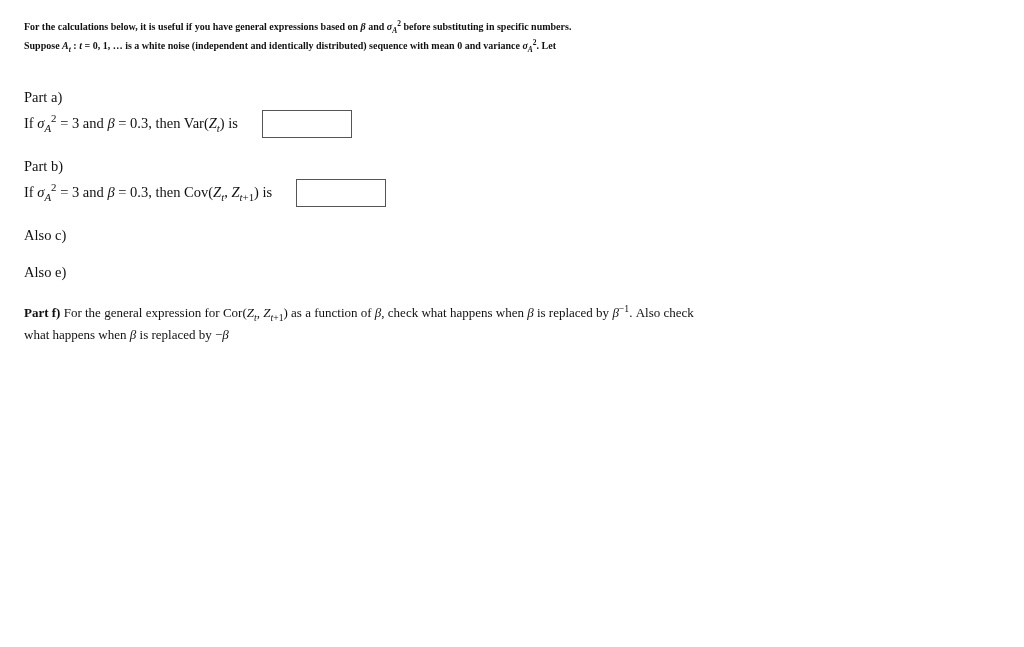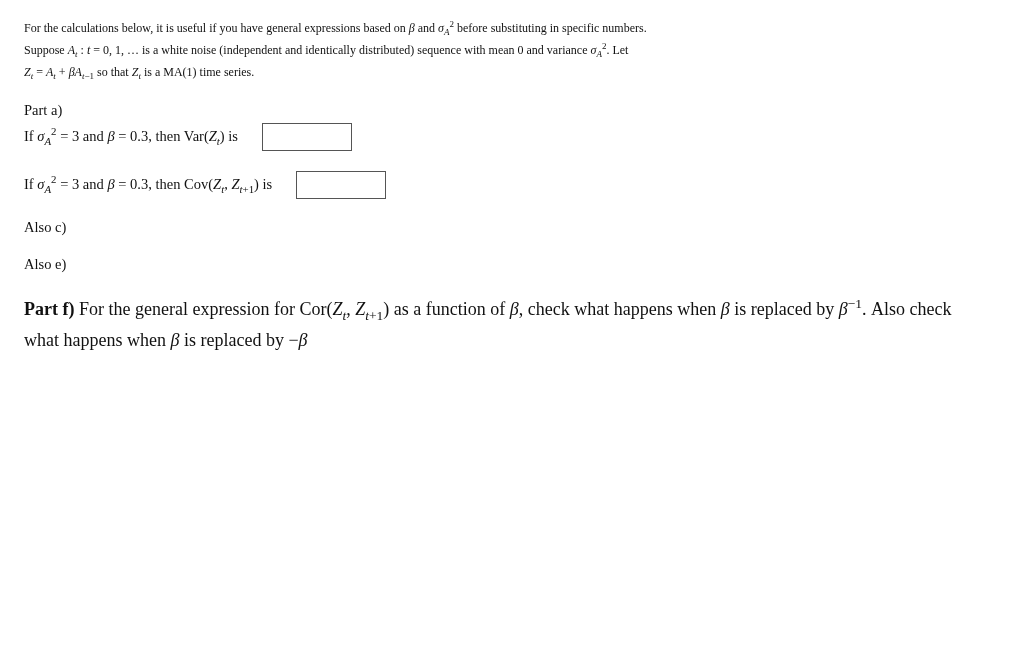--- a/index.html
+++ b/index.html
@@ -20,22 +20,23 @@
     .main-container {
       background-color: #ffffff;
       margin: 0 auto;
       padding: 18px 24px 24px 24px;
       width: 1024px;
       min-height: 647px;
     }
 
     .intro-text {
       line-height: 1.55;
-      margin-bottom: 18px;
-      font-size: 12px;
+      margin-bottom: 33px;
+      font-size: 10px;
+      font-weight: bold;
     }
 
     .part-block {
       margin-bottom: 20px;
     }
 
     .part-label {
       font-weight: normal;
       font-size: 14.5px;
       margin-bottom: 4px;
@@ -70,56 +71,54 @@
 
     sup {
       font-size: 0.75em;
     }
 
     sub {
       font-size: 0.75em;
     }
 
     .part-f-text {
-      font-size: 18px;
+      font-size: 13px;
       line-height: 1.6;
     }
 
     .part-f-label {
       font-weight: bold;
     }
   </style>
 </head>
 <body>
 
 <div class="main-container">
 
   <div class="intro-text">
     <div>
       For the calculations below, it is useful if you have general expressions based on <em>β</em> and <em>σ</em><sub><em>A</em></sub><sup>2</sup> before substituting in specific numbers.
     </div>
     <div>
       Suppose <em>A</em><sub><em>t</em></sub> : <em>t</em> = 0, 1, … is a white noise (independent and identically distributed) sequence with mean 0 and variance <em>σ</em><sub><em>A</em></sub><sup>2</sup>. Let
     </div>
-    <div>
-      <em>Z</em><sub><em>t</em></sub> = <em>A</em><sub><em>t</em></sub> + <em>βA</em><sub><em>t</em>−1</sub> so that <em>Z</em><sub><em>t</em></sub> is a MA(1) time series.
-    </div>
   </div>
 
   <div class="part-block">
     <div class="part-label">Part a)</div>
     <div class="part-row">
       <span>
         If <em>σ</em><sub><em>A</em></sub><sup>2</sup> = 3 and <em>β</em> = 0.3, then Var(<em>Z</em><sub><em>t</em></sub>) is
       </span>
       <input class="answer-box" type="text" style="">
     </div>
   </div>
 
   <div class="part-block">
+    <div class="part-label">Part b)</div>
     <div class="part-row">
       <span>
         If <em>σ</em><sub><em>A</em></sub><sup>2</sup> = 3 and <em>β</em> = 0.3, then Cov(<em>Z</em><sub><em>t</em></sub>, <em>Z</em><sub><em>t</em>+1</sub>) is
       </span>
       <input class="answer-box" type="text" style="">
     </div>
   </div>
 
   <div class="part-block">
     <div class="part-label">Also c)</div>

